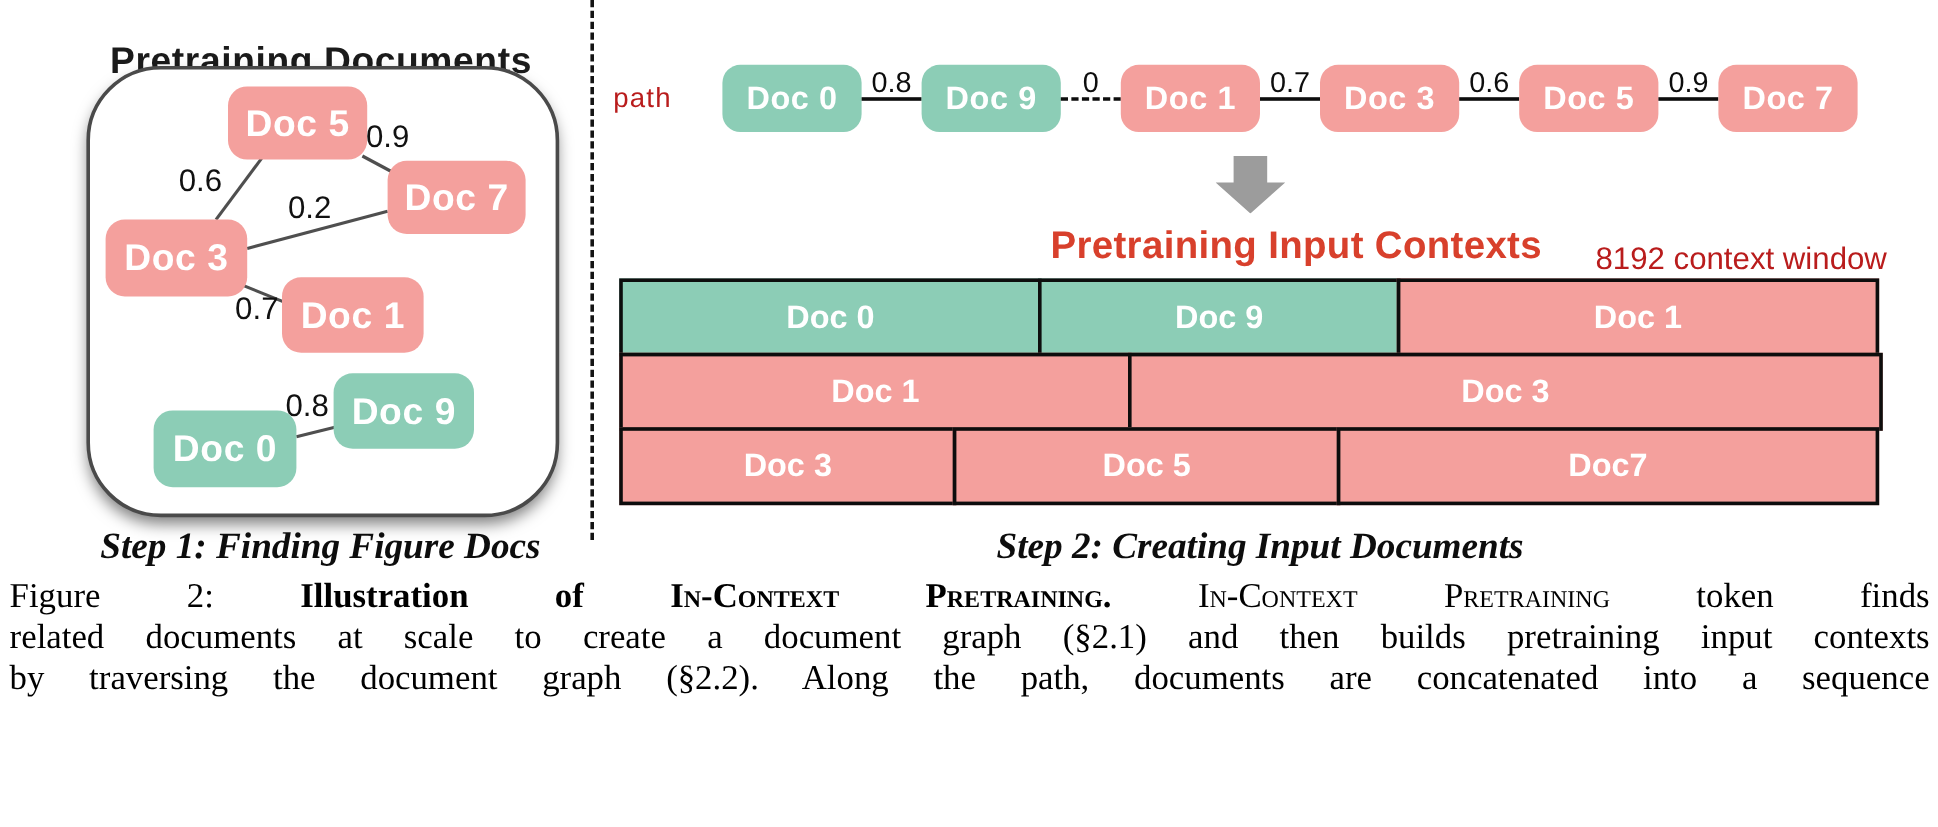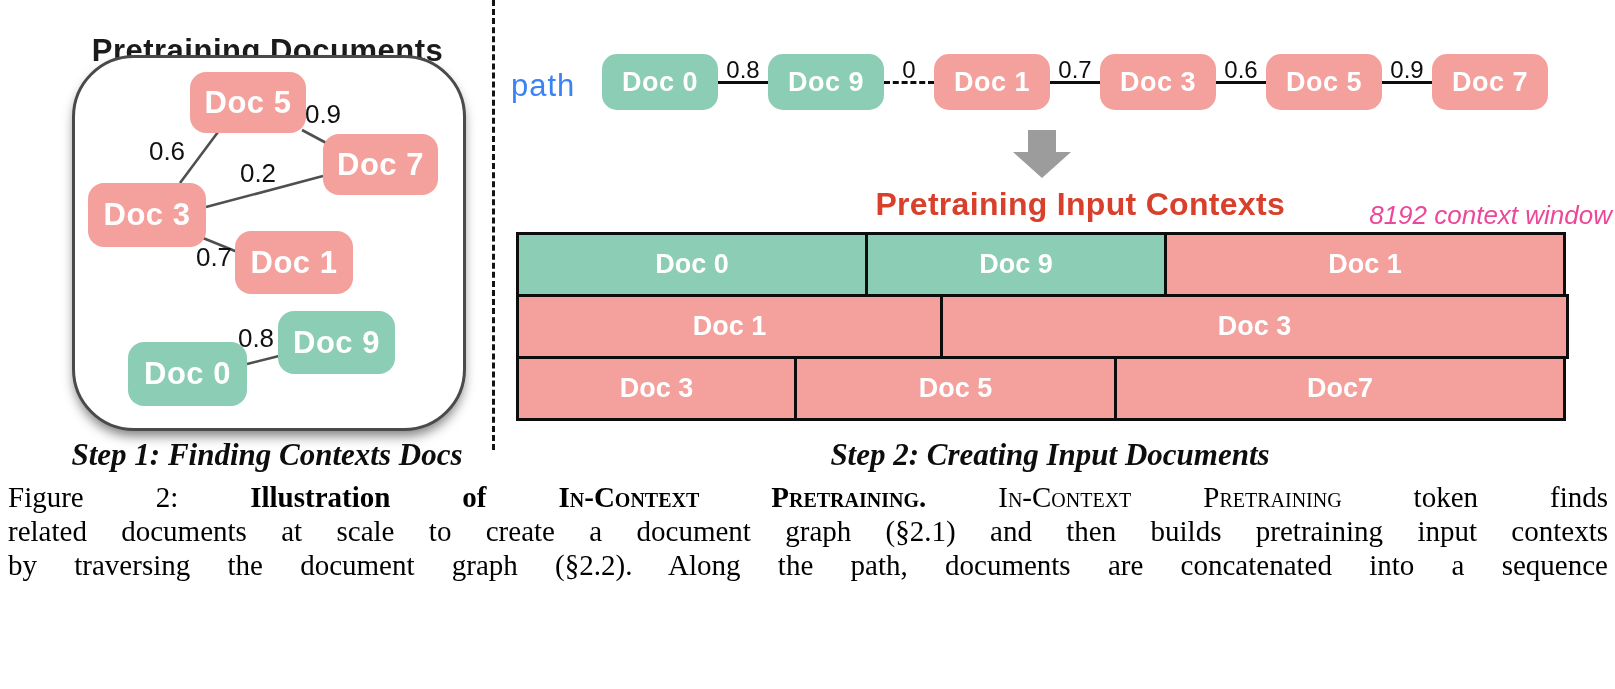--- a/index.html
+++ b/index.html
@@ -16,37 +16,37 @@
   .gnode{position:absolute;display:flex;align-items:center;justify-content:center;
          border-radius:16px;color:#fff;font-size:31px;font-weight:700;letter-spacing:.5px;}
   .eweight{position:absolute;transform:translate(-50%,-50%);font-size:26px;color:#111;font-weight:500;}
   .step-caption{position:absolute;font-family:"Liberation Serif",serif;font-style:italic;
                 font-weight:700;font-size:31px;color:#0d0d0d;text-align:center;}
 
   
   .divider{position:absolute;left:492px;top:0;height:450px;border-left:3.5px dashed #141414;}
 
   
-  .path-label{position:absolute;left:511px;top:68px;font-size:31px;color:#3b82f6;letter-spacing:1px;}
+  .path-label{position:absolute;left:511px;top:68px;font-size:23px;color:#b91c1c;letter-spacing:1px;}
   .pnode{position:absolute;top:54px;width:116px;height:56px;border-radius:15px;
          display:flex;align-items:center;justify-content:center;
          color:#fff;font-size:27px;font-weight:700;letter-spacing:.5px;}
   .plink{position:absolute;top:81px;height:0;}
   .plink.solid{border-top:3.5px solid #0d0d0d;}
   .plink.dashed{border-top:3.5px dashed #0d0d0d;}
   .pweight{position:absolute;top:56px;transform:translateX(-50%);font-size:24px;color:#0d0d0d;}
 
   
   .down-arrow{position:absolute;left:1013px;top:130px;}
 
   
   .contexts-title{position:absolute;left:740px;top:186px;width:545px;text-align:right;
                   font-size:32px;font-weight:800;letter-spacing:.3px;}
-  .ctx-window{position:absolute;left:1290px;top:200px;width:322px;text-align:right;
-              font-size:26px;color:#ec4899;font-style:italic;}
+  .ctx-window{position:absolute;left:1290px;top:200px;width:322px;text-align:center;
+              font-size:26px;color:#b91c1c;}
   .ctx-table{position:absolute;left:516px;top:232px;width:1056px;}
   .ctx-row{display:flex;margin-top:-3px;}
   .ctx-row:first-child{margin-top:0;}
   .ctx-cell{height:59px;border:3px solid #0d0d0d;margin-left:-3px;
             display:flex;align-items:center;justify-content:center;
             color:#fff;font-size:27px;font-weight:700;box-sizing:content-box;}
   .ctx-cell:first-child{margin-left:0;}
 
   
   .fig-caption{position:absolute;left:8px;top:480px;width:1600px;
@@ -78,21 +78,21 @@
       <div class="gnode" style="left: 278px; top: 311px; width: 117px; height: 63px; background: rgb(140, 205, 182);">Doc 9</div>
       <div class="gnode" style="left: 128px; top: 342px; width: 119px; height: 64px; background: rgb(140, 205, 182);">Doc 0</div>
     </div>
   <div id="edge-labels">
       <div class="eweight" style="left: 323px; top: 114px;">0.9</div>
       <div class="eweight" style="left: 167px; top: 151px;">0.6</div>
       <div class="eweight" style="left: 258px; top: 173px;">0.2</div>
       <div class="eweight" style="left: 214px; top: 257px;">0.7</div>
       <div class="eweight" style="left: 256px; top: 338px;">0.8</div>
     </div>
-  <div class="step-caption" style="left:52px;top:437px;width:430px;">Step 1: Finding Contexts Docs</div>
+  <div class="step-caption" style="left:52px;top:437px;width:430px;">Step 1: Finding Figure Docs</div>
 
   <div class="divider"></div>
 
   <div class="path-label">path</div>
   <div id="path-row">
       <div class="pnode" style="left: 602px; background: rgb(140, 205, 182);">Doc 0</div>
       <div class="plink solid" style="left: 718px; width: 50px;"></div>
       <div class="pweight" style="left: 743px;">0.8</div>
       <div class="pnode" style="left: 768px; background: rgb(140, 205, 182);">Doc 9</div>
       <div class="plink dashed" style="left: 884px; width: 50px;"></div>

